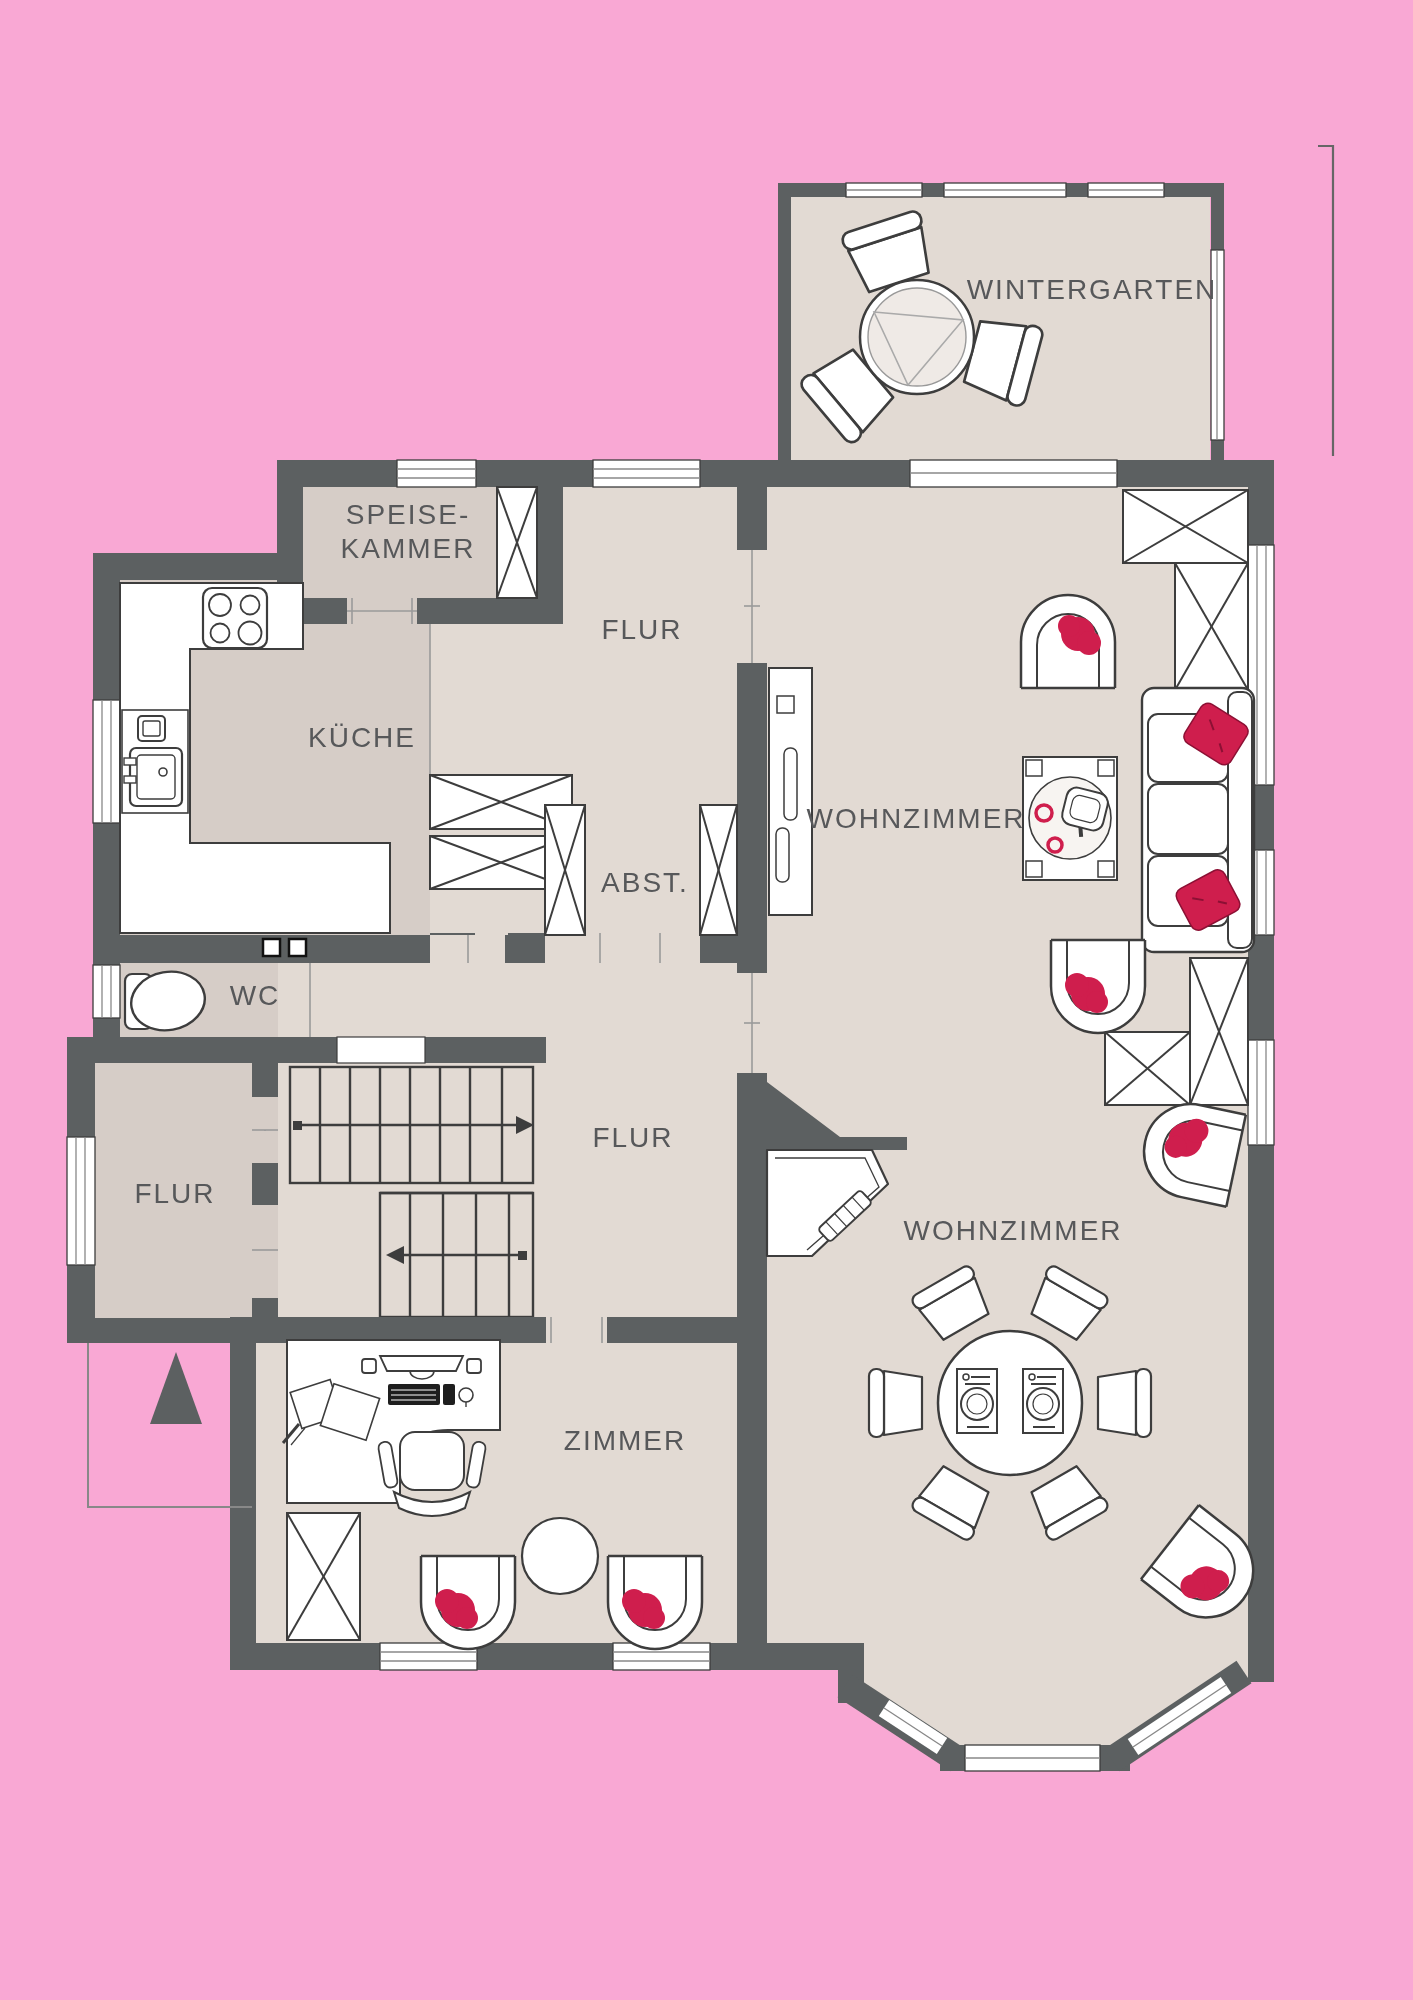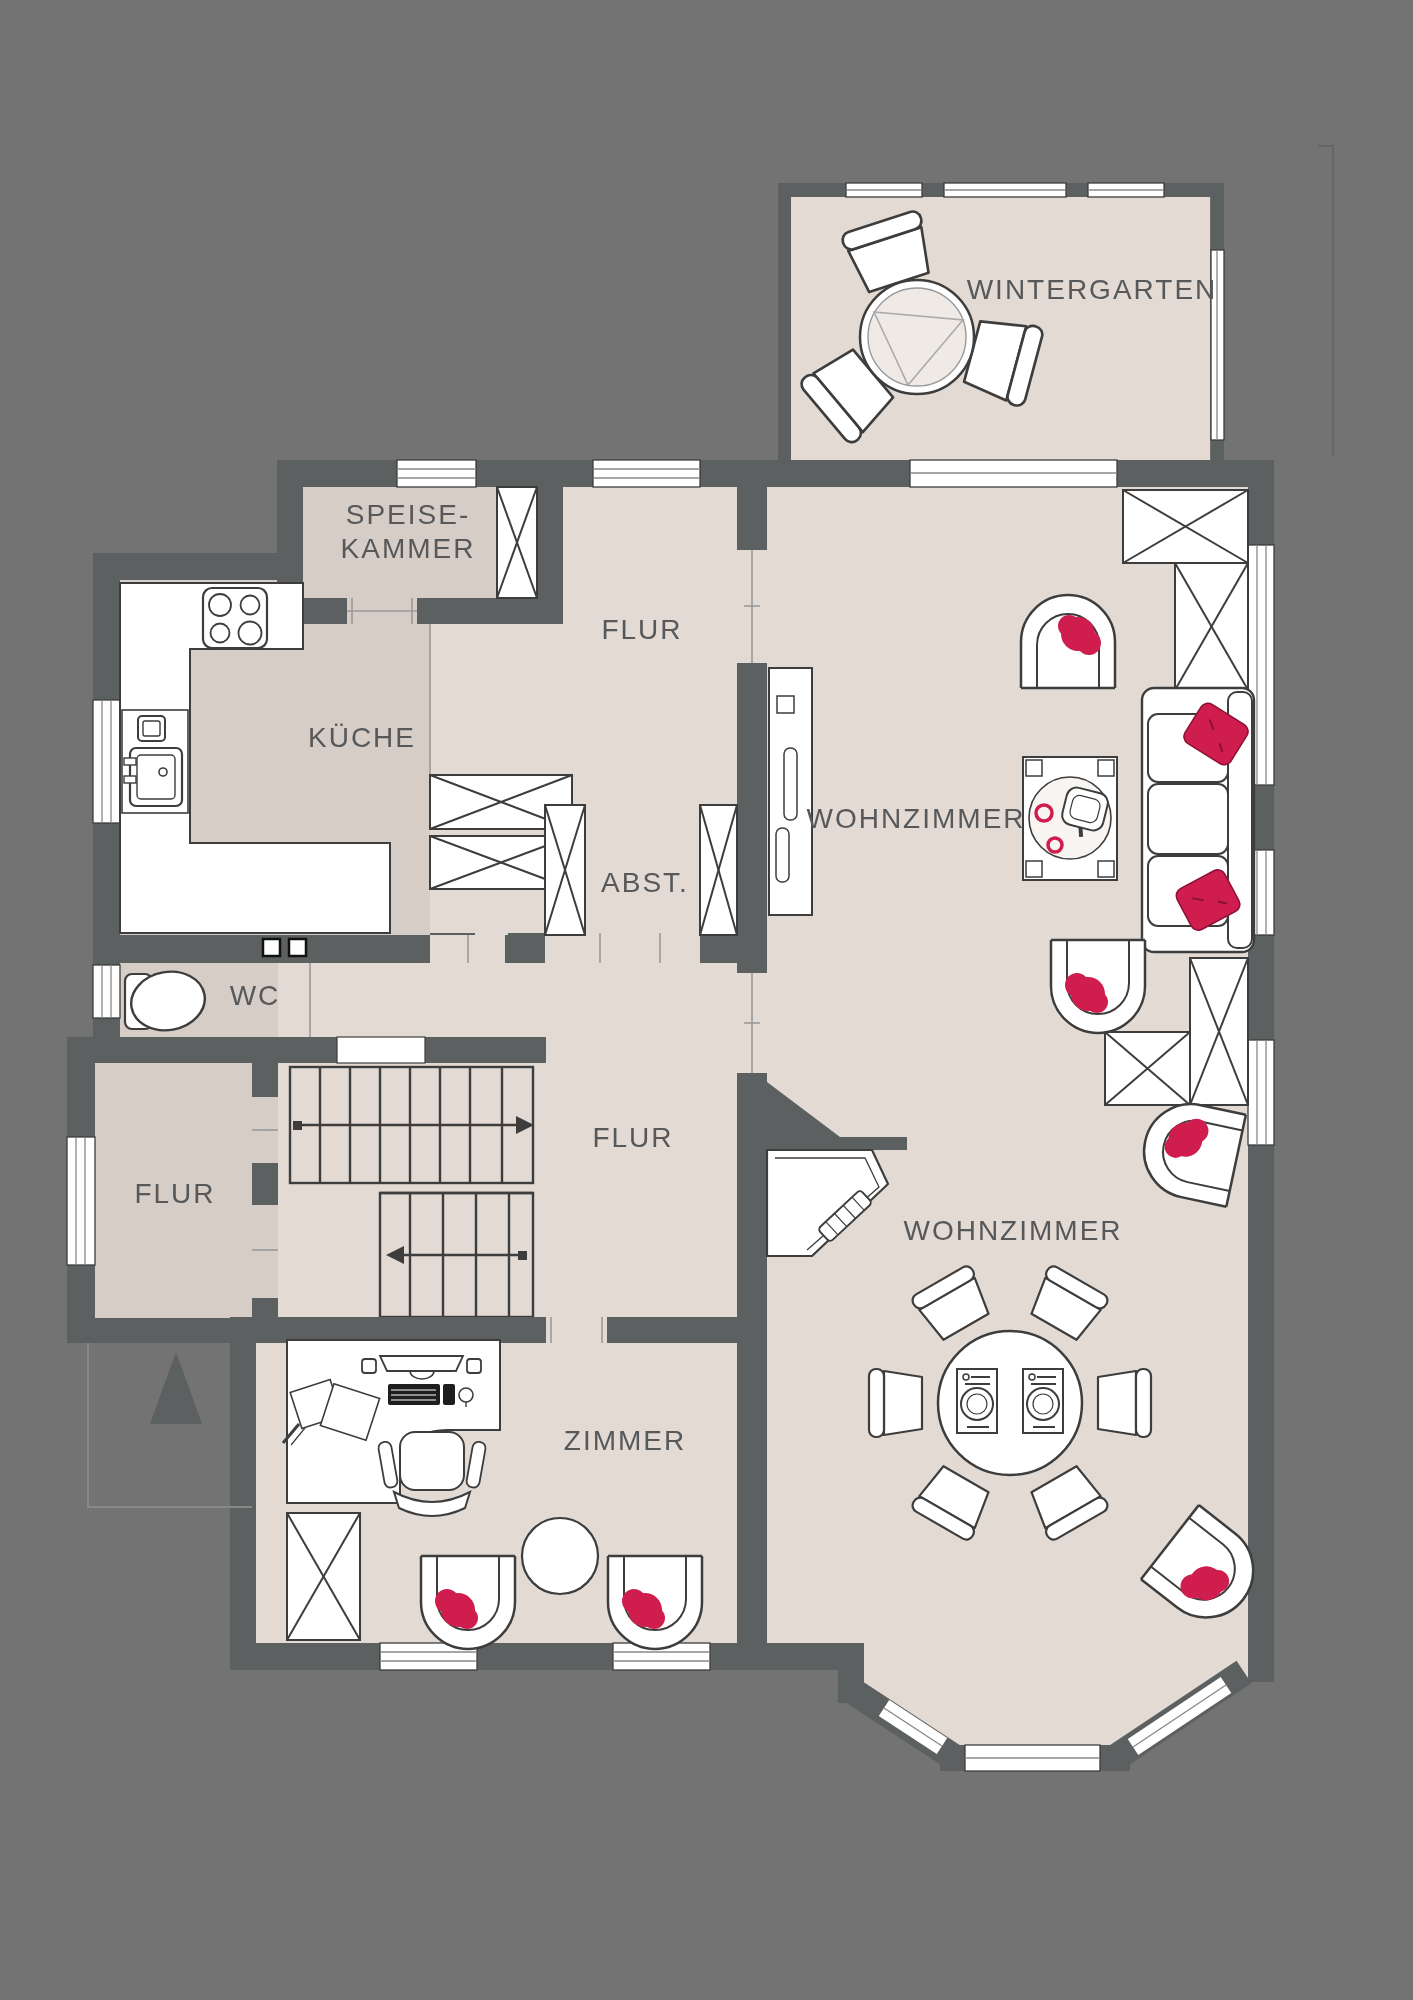--- a/index.html
+++ b/index.html
@@ -1,16 +1,16 @@
 <!DOCTYPE html>
 <html><head>
 <meta charset="utf-8">
 <style>
   html,body{margin:0;padding:0;background:#ffffff;}
-  .plan-wrap{position:relative;width:1413px;height:2000px;background:#737373;margin:0 auto;
+  .plan-wrap{position:relative;width:1413px;height:2000px;background:#f9a8d4;margin:0 auto;
              font-family:"Liberation Sans", sans-serif;}
   svg{display:block}
   .room-label{font-family:"Liberation Sans", sans-serif;font-size:28px;letter-spacing:2px;
               fill:#57585a;text-anchor:middle;}
 </style>
 </head>
 <body>
 
 <div class="plan-wrap">
 <svg width="1413" height="2000" viewBox="0 0 1413 2000" xmlns="http://www.w3.org/2000/svg">

